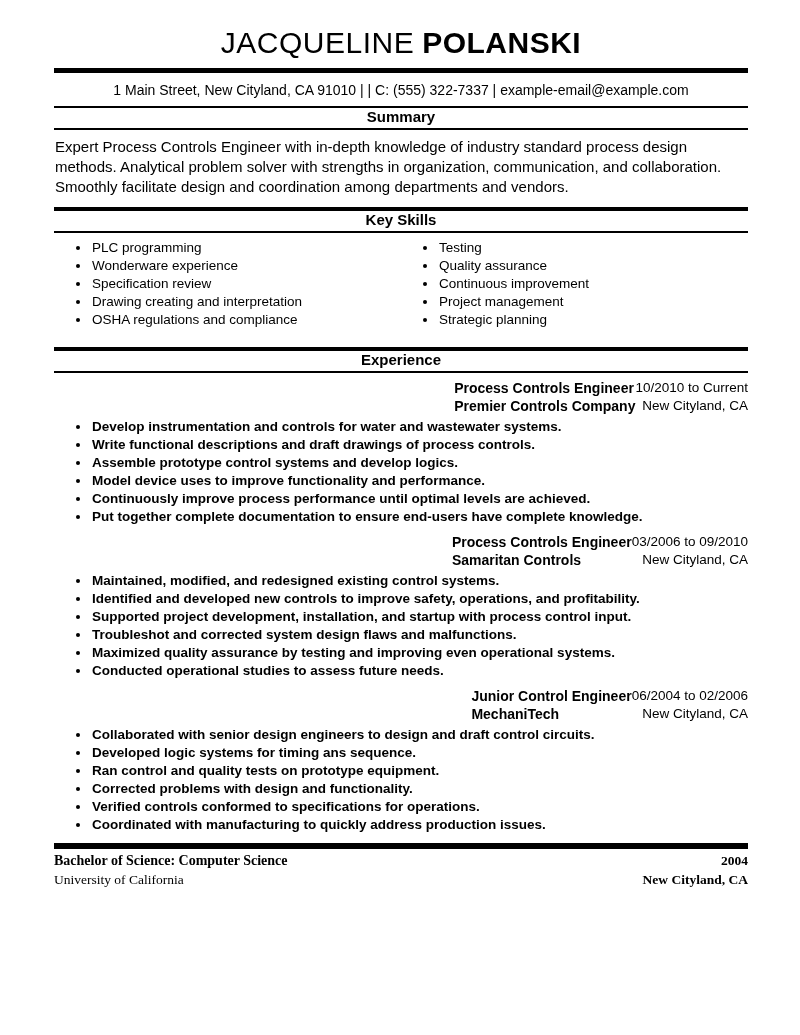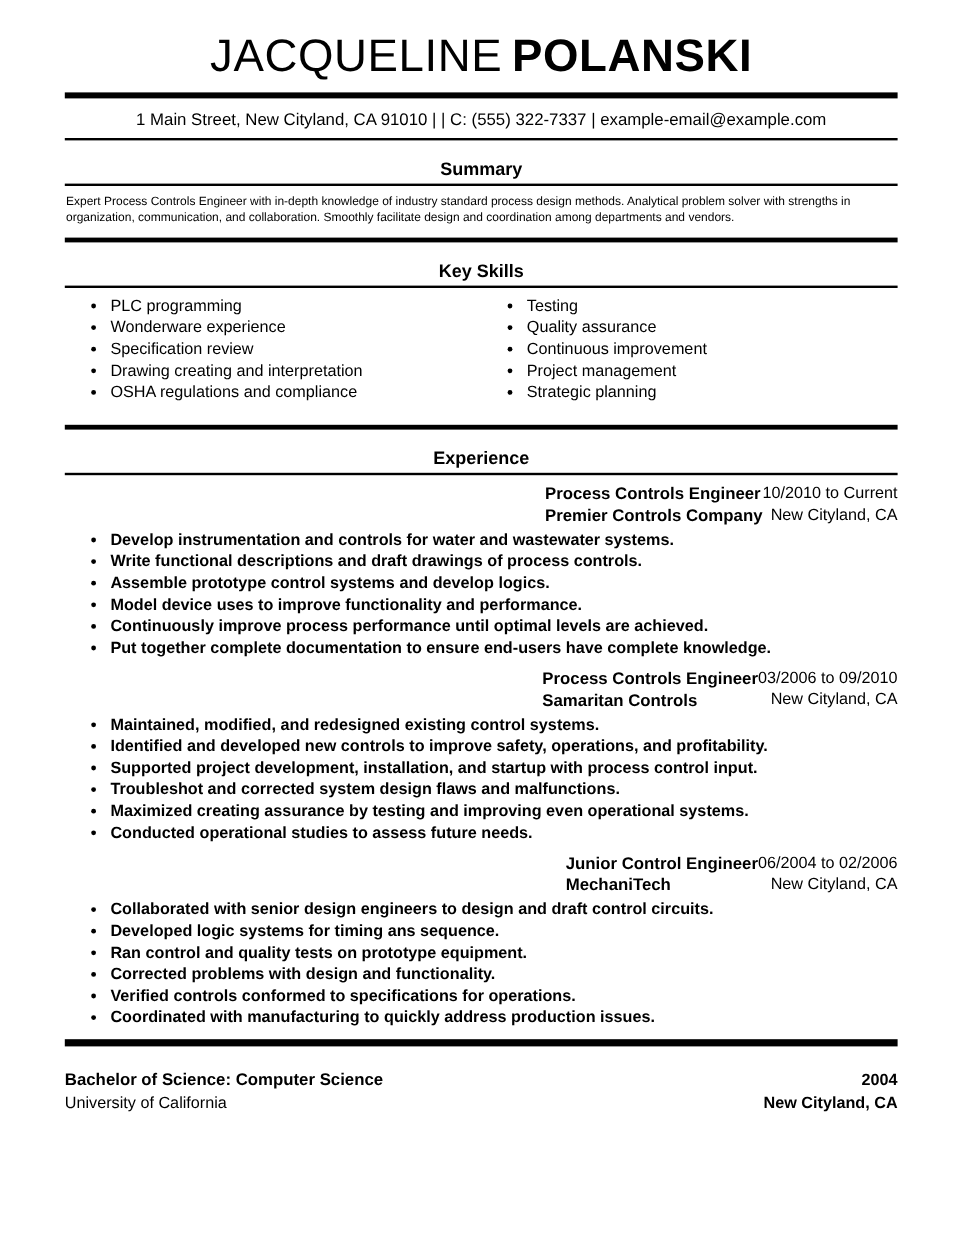--- a/index.html
+++ b/index.html
@@ -10,48 +10,48 @@
     background: #ffffff;
     color: #000000;
     font-family: "Liberation Sans", "DejaVu Sans", sans-serif;
   }
   .page { padding: 26px 52px 40px 54px; }
 
   
   .name {
     margin: 0;
     text-align: center;
-    font-size: 38px;
+    font-size: 30px;
     font-weight: 400;
     letter-spacing: 0.5px;
     line-height: 1.15;
   }
   .name-last { font-weight: 700; margin-left: 8px; }
   .rule-heavy { height: 5px; background: #000; margin-top: 7px; }
   .rule-med   { height: 4px; background: #000; margin-top: 9px; }
   .rule-thin  { height: 2px; background: #000; }
   .contact {
     text-align: center;
     font-size: 14px;
     padding: 9px 0 8px;
   }
 
   
   .section-heading {
     margin: 0;
     text-align: center;
     font-size: 15px;
     font-weight: 700;
-    padding: 16px 0 3px;
+    padding: 0 0 3px;
   }
 
   
   .summary-text {
     margin: 7px 1px 9px;
-    font-size: 10px;
+    font-size: 15px;
     line-height: 1.36;
   }
 
   
   .bullets {
     list-style: disc;
     margin: 5px 0 7px;
     padding-left: 37px;
     font-size: 13.5px;
   }
@@ -64,21 +64,21 @@
   
   .job { margin-top: 6px; }
   .job-header { display: flex; justify-content: flex-end; }
   .job-left  { font-weight: 700; font-size: 14px; }
   .job-title, .job-company { line-height: 18px; }
   .job-right { text-align: right; font-weight: 400; font-size: 13.5px; }
   .job-dates, .job-location { line-height: 18px; }
   .job-bullets { margin: 3px 0 7px; font-weight: bold; }
 
   
-  .edu { margin-top: 18px; }
+  .edu { margin-top: 2px; font-family: Liberation Serif, serif; }
   .edu-row { display: flex; justify-content: space-between; font-size: 13.5px; line-height: 19px; }
   .edu-degree { font-weight: 700; font-size: 14px; }
   .edu-year, .edu-location { font-weight: 700; }
   .edu-school { font-weight: 400; }
 </style>
 </head>
 <body>
 
 <div class="page">
 
@@ -154,21 +154,21 @@
         <div class="job-right">
           <div class="job-dates">03/2006 to 09/2010</div>
           <div class="job-location">New Cityland, CA</div>
         </div>
       </div>
       <ul class="bullets job-bullets">
         <li>Maintained, modified, and redesigned existing control systems.</li>
         <li>Identified and developed new controls to improve safety, operations, and profitability.</li>
         <li>Supported project development, installation, and startup with process control input.</li>
         <li>Troubleshot and corrected system design flaws and malfunctions.</li>
-        <li>Maximized creating assurance by testing and improving even operational systems.</li>
+        <li>Maximized quality assurance by testing and improving even operational systems.</li>
         <li>Conducted operational studies to assess future needs.</li>
       </ul>
     </div>
 
     <div class="job">
       <div class="job-header">
         <div class="job-left">
           <div class="job-title">Junior Control Engineer</div>
           <div class="job-company">MechaniTech</div>
         </div>

